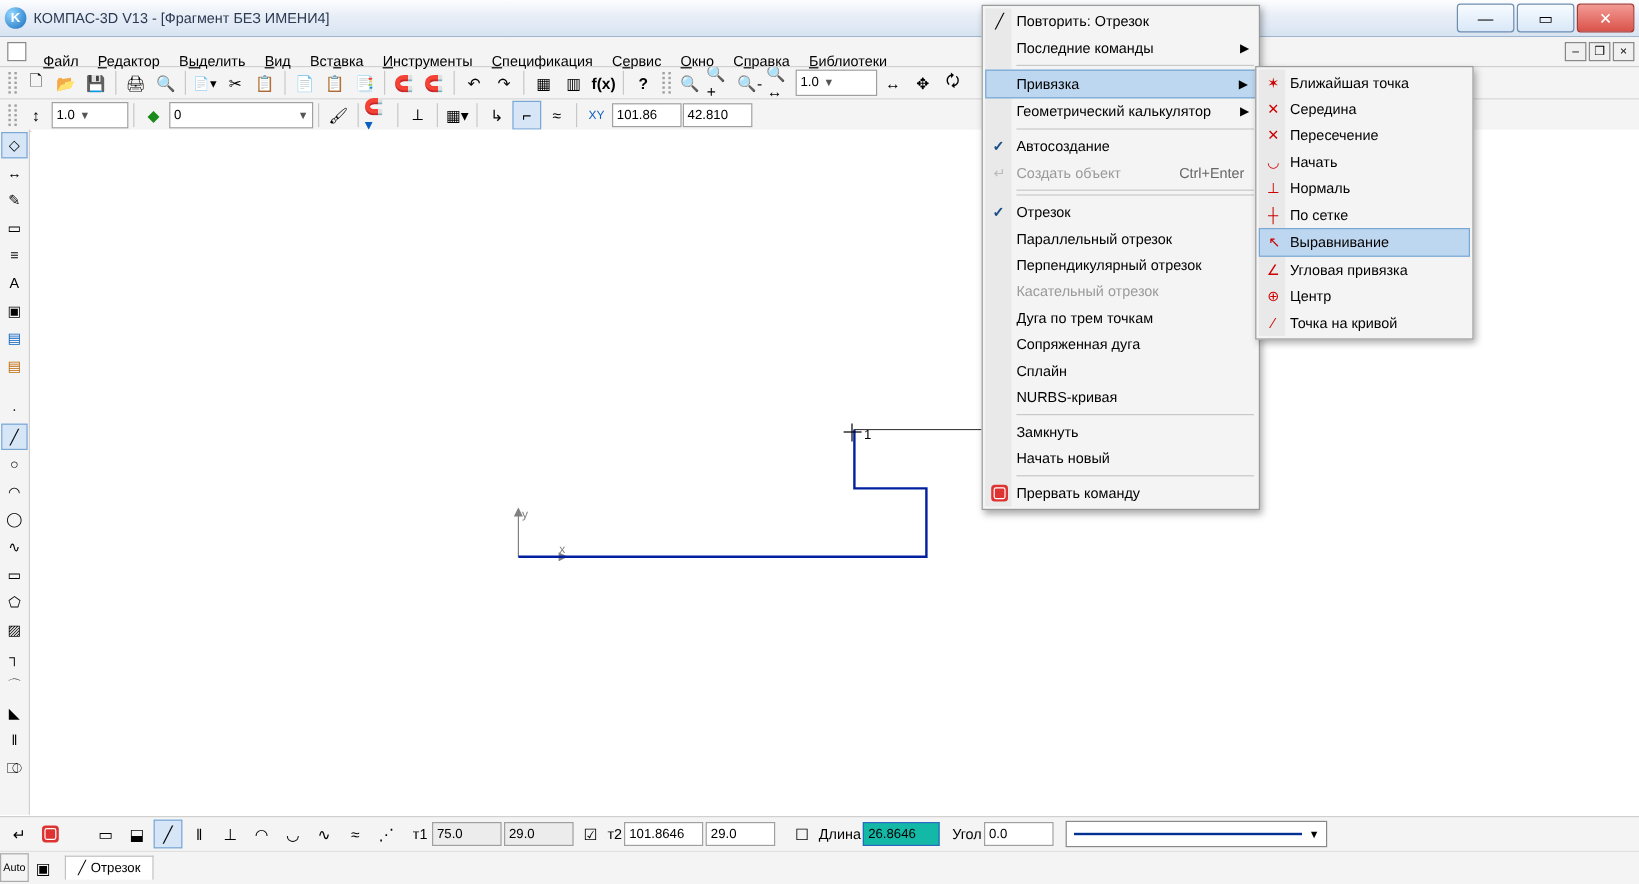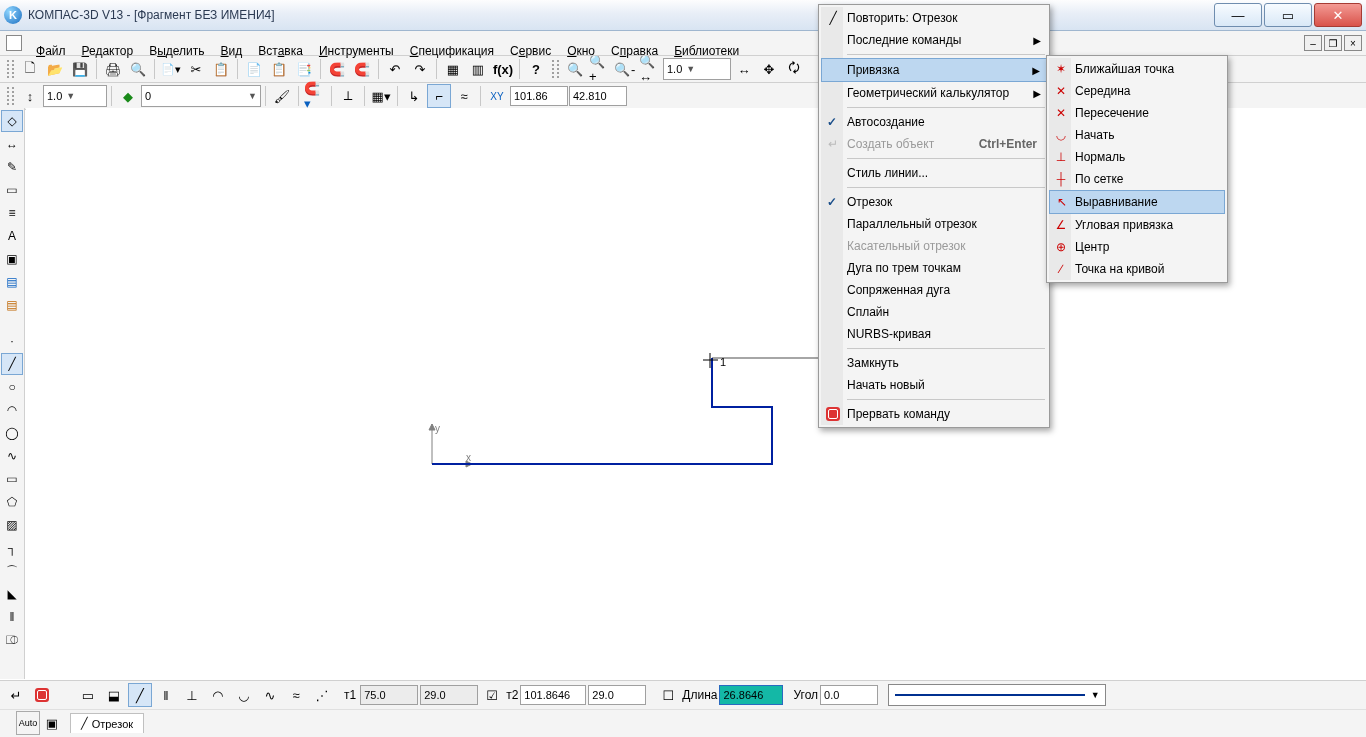--- a/index.html
+++ b/index.html
@@ -30,27 +30,27 @@
 .lt.gap{height:10px;}
 svg.canvas{position:absolute;inset:0;}
 .context-menu{position:absolute;background:#f4f4f4;border:1px solid #9a9a9a;box-shadow:2px 3px 6px rgba(0,0,0,.35);font-size:12px;padding:2px;}
 .cm1{left:818px;top:4px;width:226px;}
 .cm2{left:1046px;top:55px;width:176px;}
 .cm-item{height:22px;display:flex;align-items:center;padding:0 18px 0 26px;position:relative;white-space:nowrap;}
 .cm-item.highlight{background:#bdd7f0;border:1px solid #7aa7d4;padding:0 17px 0 25px;text-align:center;}
 .cm-item.disabled{color:#9a9a9a;}
 .cm-item .check{position:absolute;left:6px;color:#1a4e8a;font-weight:bold;}
 .cm-item .sub{position:absolute;right:6px;font-size:10px;}
-.cm-item .kb{position:absolute;right:10px;color:#666;font-weight:bold;}
+.cm-item .kb{position:absolute;right:10px;color:#666;}
 .cm-item .ic{position:absolute;left:4px;width:16px;height:16px;display:flex;align-items:center;justify-content:center;}
 .cm-sep{height:1px;background:#c8c8c8;margin:3px 2px 3px 26px;}
 .cm-iconbar{position:absolute;left:2px;top:2px;bottom:2px;width:22px;background:#e9e9e9;}
 .bottom-panel{position:absolute;left:0;right:0;bottom:0;height:56px;background:#f4f4f4;border-top:1px solid #d0d0d0;}
 .bp-row1{height:28px;display:flex;align-items:center;padding:0 4px;gap:2px;}
-.bp-row2{height:26px;display:flex;align-items:center;padding:0 16px;border-top:1px solid #e0e0e0;}
+.bp-row2{height:26px;display:flex;align-items:center;padding:0 0;border-top:1px solid #e0e0e0;}
 .tab{padding:3px 10px;background:#fff;border:1px solid #c0c0c0;border-bottom:none;font-size:11px;display:flex;align-items:center;gap:4px;}
 .stop-icon{width:14px;height:14px;background:#d33;border-radius:3px;display:flex;align-items:center;justify-content:center;color:#fff;font-size:8px;position:relative;}
 .stop-icon::before{content:"";position:absolute;inset:2px;border:1px solid #fff;border-radius:2px;}
 .line-swatch{border:1px solid #888;background:#fff;display:flex;align-items:center;justify-content:center;}
 .line-swatch .ln{height:2px;background:#003090;}
 </style>
 </head>
 <body>
 
 <div class="titlebar">
@@ -244,30 +244,30 @@
   <div class="cm-item">
     <span class="check">✓</span>
       <span>Автосоздание</span>
   </div>
   <div class="cm-item disabled">
     <span class="ic" style="color:#bbb">↵</span>
     <span>Создать объект</span>
       <span class="kb">Ctrl+Enter</span>
   </div>
   <div class="cm-sep"></div>
-  <div class="cm-item">
-      <span>Стиль линии...</span>
-    </div>
   <div class="cm-sep"></div>
   <div class="cm-item">
       <span class="check">✓</span>
       <span>Отрезок</span>
     </div>
   <div class="cm-item">
       <span>Параллельный отрезок</span>
+    </div>
+  <div class="cm-item">
+      <span>Перпендикулярный отрезок</span>
     </div>
   <div class="cm-item disabled">
       <span>Касательный отрезок</span>
     </div>
   <div class="cm-item">
       <span>Дуга по трем точкам</span>
     </div>
   <div class="cm-item">
       <span>Сопряженная дуга</span>
     </div>

